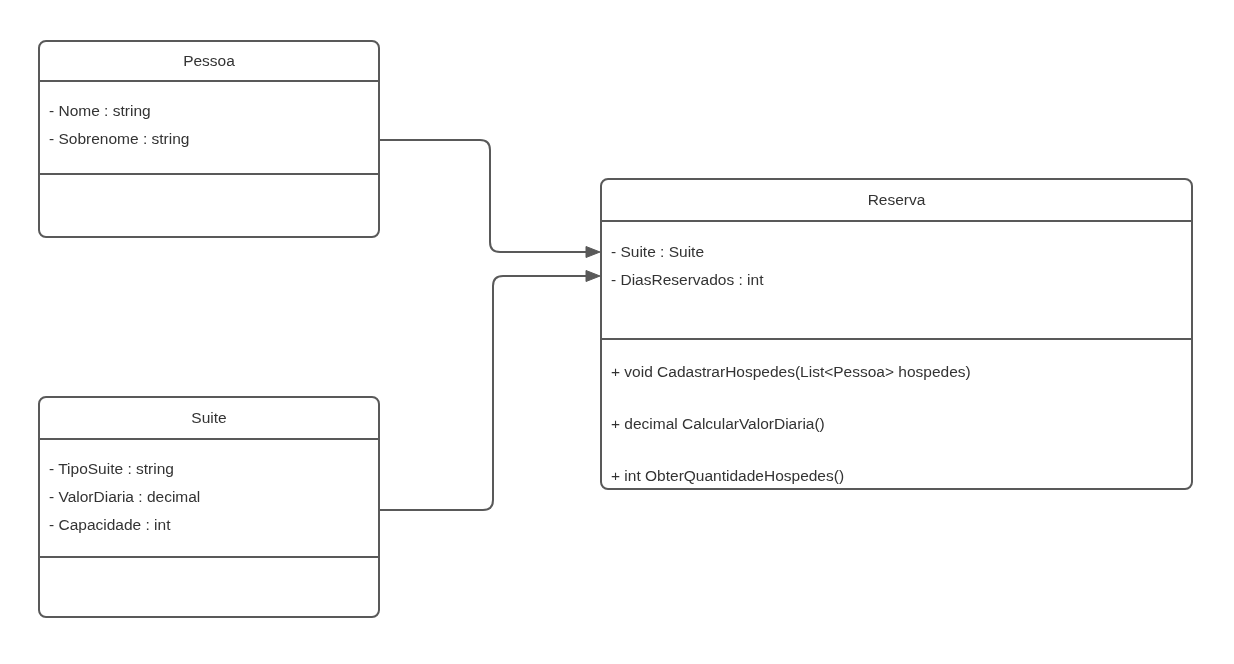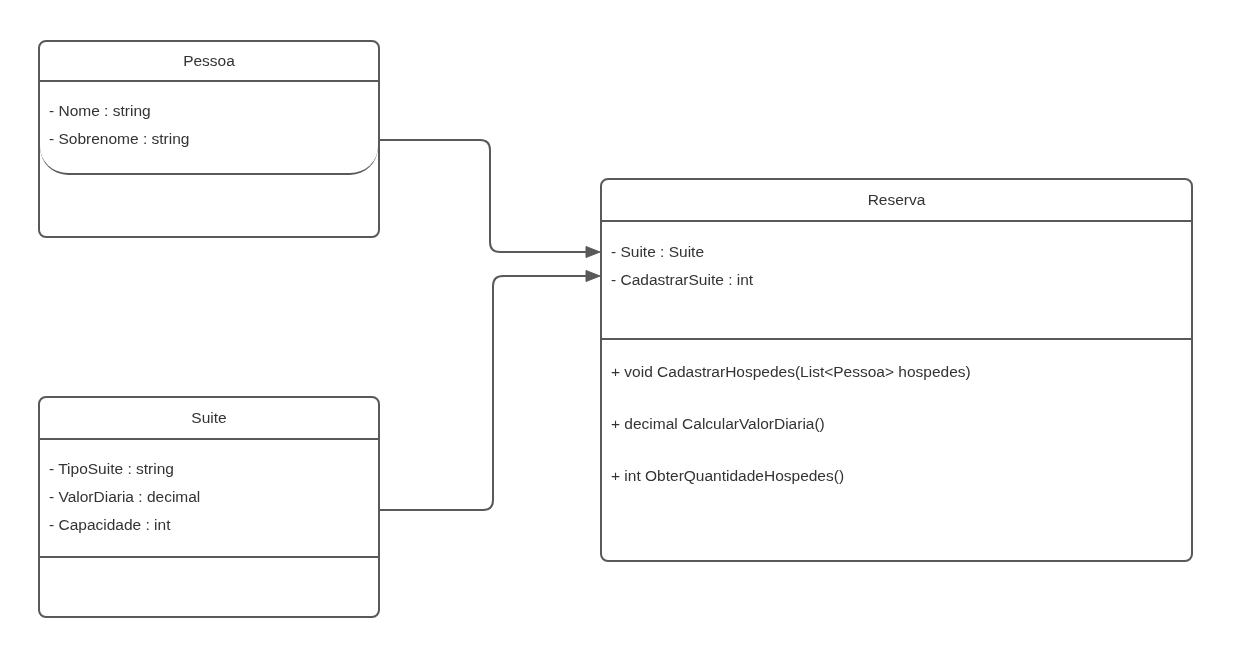--- a/index.html
+++ b/index.html
@@ -55,27 +55,27 @@
     border-radius: 26px;
   }
   .method-row {
     height: 52px;
     display: flex;
     align-items: center;
   }
   
   #box-pessoa { left: 38px; top: 40px; width: 342px; height: 198px; }
   #box-pessoa .class-title { height: 40px; }
-  #box-pessoa .class-attrs { height: 93px; border-radius: 28px; }
+  #box-pessoa .class-attrs { height: 93px; }
   
   #box-suite { left: 38px; top: 396px; width: 342px; height: 222px; }
   #box-suite .class-title { height: 42px; }
   #box-suite .class-attrs { height: 118px; }
   
-  #box-reserva { left: 600px; top: 178px; width: 593px; height: 384px; justify-content: flex-end; }
+  #box-reserva { left: 600px; top: 178px; width: 593px; height: 312px; }
   #box-reserva .class-title { height: 42px; }
   #box-reserva .class-attrs { height: 118px; padding-top: 16px; }
   svg.connectors {
     position: absolute;
     inset: 0;
     width: 1234px;
     height: 664px;
   }
 </style>
 </head>
@@ -110,21 +110,21 @@
       <div class="attr-row">- ValorDiaria : decimal</div>
       <div class="attr-row">- Capacidade : int</div>
     </div>
     <div class="class-methods"></div>
   </div>
 
   <div class="class-box" id="box-reserva">
     <div class="class-title">Reserva</div>
     <div class="class-attrs">
       <div class="attr-row">- Suite : Suite</div>
-      <div class="attr-row">- CadastrarSuite : int</div>
+      <div class="attr-row">- DiasReservados : int</div>
     </div>
     <div class="class-methods">
       <div class="method-row">+ void CadastrarHospedes(List&lt;Pessoa&gt; hospedes)</div>
       <div class="method-row">+ decimal CalcularValorDiaria()</div>
       <div class="method-row">+ int ObterQuantidadeHospedes()</div>
     </div>
   </div>
 
 </div>
 

